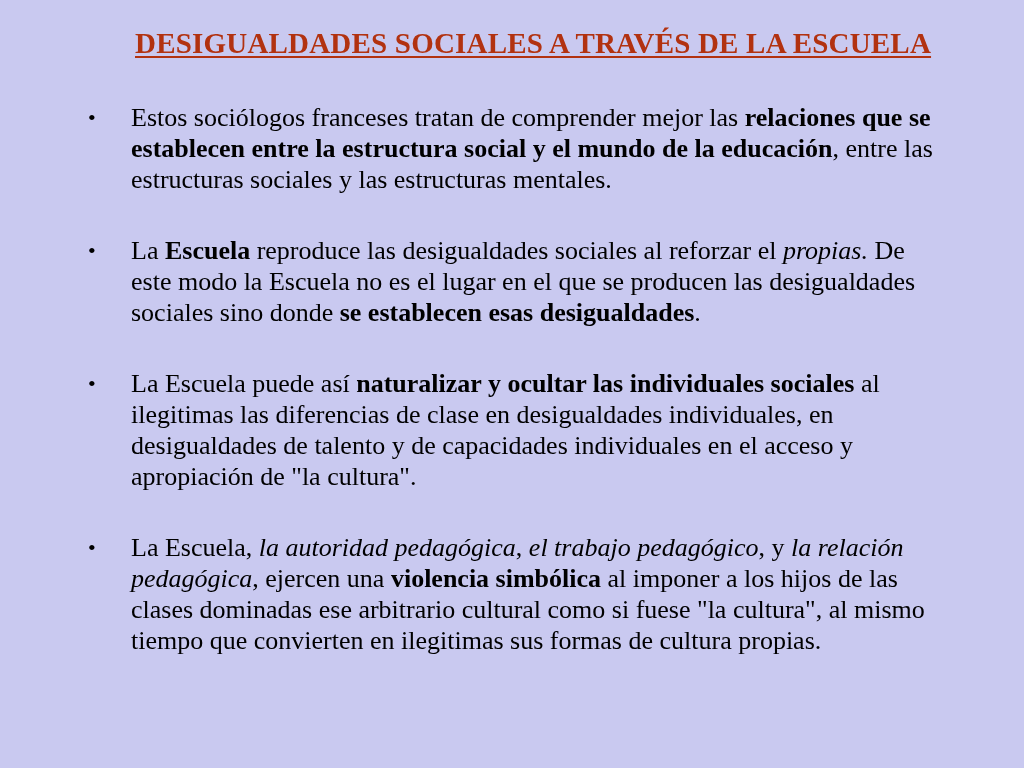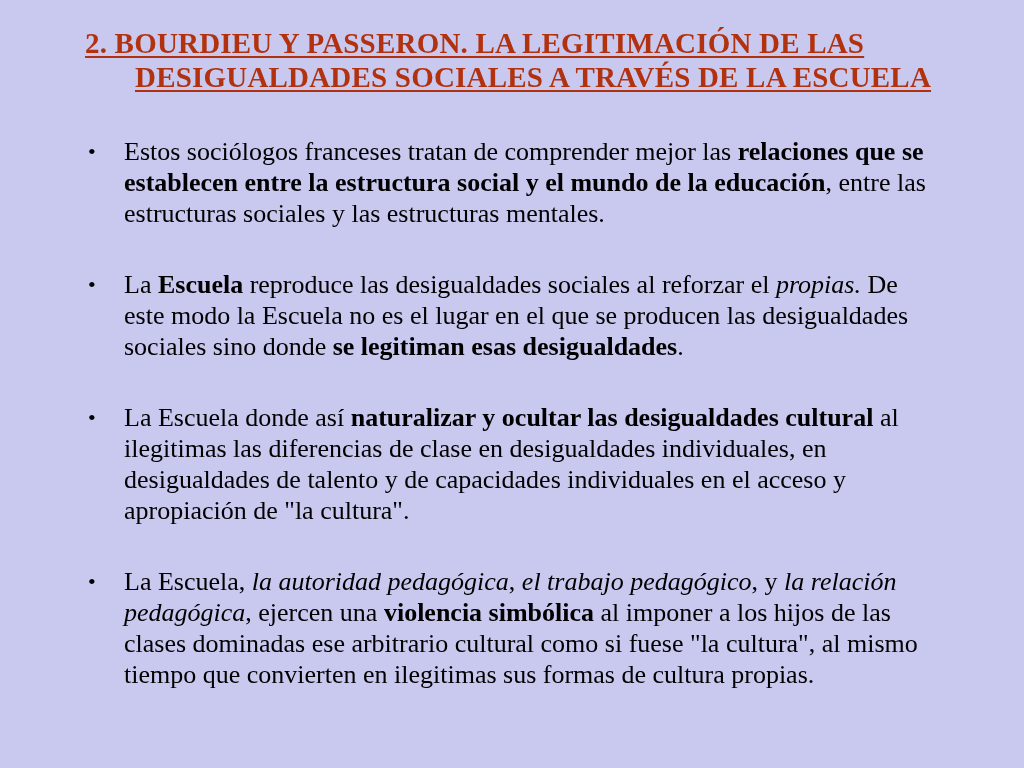--- a/index.html
+++ b/index.html
@@ -36,44 +36,43 @@
     color: var(--text-color, #000000);
     font-size: 26px;
     line-height: 31px;
   }
   .bullet-marker {
     flex: 0 0 36px;
     width: 36px;
     font-size: 22px;
     line-height: 31px;
   }
-  .bullet-text { flex: 1 1 auto; }
+  .bullet-text { flex: 1 1 auto; margin-left: 7px; }
   .bullet-text .seg-b { font-weight: bold; }
   .bullet-text .seg-i { font-style: italic; }
 </style>
 </head>
 <body>
 
 <div class="slide">
   <div class="title">
-    <div class="title-line title-line-1">2. BOURDIEU Y PASSERON. LA LEGITIMACIÓN DE LAS</div>
     <div class="title-line title-line-2">DESIGUALDADES SOCIALES A TRAVÉS DE LA ESCUELA</div>
   </div>
 
   <div class="content">
     <div class="bullet">
       <span class="bullet-marker">•</span>
       <span class="bullet-text"><span>Estos sociólogos franceses tratan de comprender mejor las </span><span class="seg-b">relaciones que se establecen entre la estructura social y el mundo de la educación</span><span>, entre las estructuras sociales y las estructuras mentales.</span></span>
     </div>
     <div class="bullet">
       <span class="bullet-marker">•</span>
-      <span class="bullet-text"><span> La </span><span class="seg-b">Escuela</span><span> reproduce las desigualdades sociales al reforzar el </span><span class="seg-i">propias.</span><span> De este modo la Escuela no es el lugar en el que se producen las desigualdades sociales sino donde </span><span class="seg-b">se legitiman esas desigualdades</span><span>.</span></span>
+      <span class="bullet-text"><span> La </span><span class="seg-b">Escuela</span><span> reproduce las desigualdades sociales al reforzar el </span><span class="seg-i">propias.</span><span> De este modo la Escuela no es el lugar en el que se producen las desigualdades sociales sino donde </span><span class="seg-b">se establecen esas desigualdades</span><span>.</span></span>
     </div>
     <div class="bullet">
       <span class="bullet-marker">•</span>
-      <span class="bullet-text"><span> La Escuela donde así </span><span class="seg-b">naturalizar y ocultar las desigualdades cultural</span><span> al ilegitimas las diferencias de clase en desigualdades individuales, en desigualdades de talento y de capacidades individuales en el acceso y apropiación de "la cultura".</span></span>
+      <span class="bullet-text"><span> La Escuela puede así </span><span class="seg-b">naturalizar y ocultar las individuales sociales</span><span> al ilegitimas las diferencias de clase en desigualdades individuales, en desigualdades de talento y de capacidades individuales en el acceso y apropiación de "la cultura".</span></span>
     </div>
     <div class="bullet">
       <span class="bullet-marker">•</span>
       <span class="bullet-text"><span> La Escuela, </span><span class="seg-i">la autoridad pedagógica</span><span>, </span><span class="seg-i">el trabajo pedagógico</span><span>, y </span><span class="seg-i">la relación pedagógica</span><span>, ejercen una </span><span class="seg-b">violencia simbólica</span><span> al imponer a los hijos de las clases dominadas ese arbitrario cultural como si fuese "la cultura", al mismo tiempo que convierten en ilegitimas sus formas de cultura propias.</span></span>
     </div>
   </div>
 </div>
 
 </body></html>

